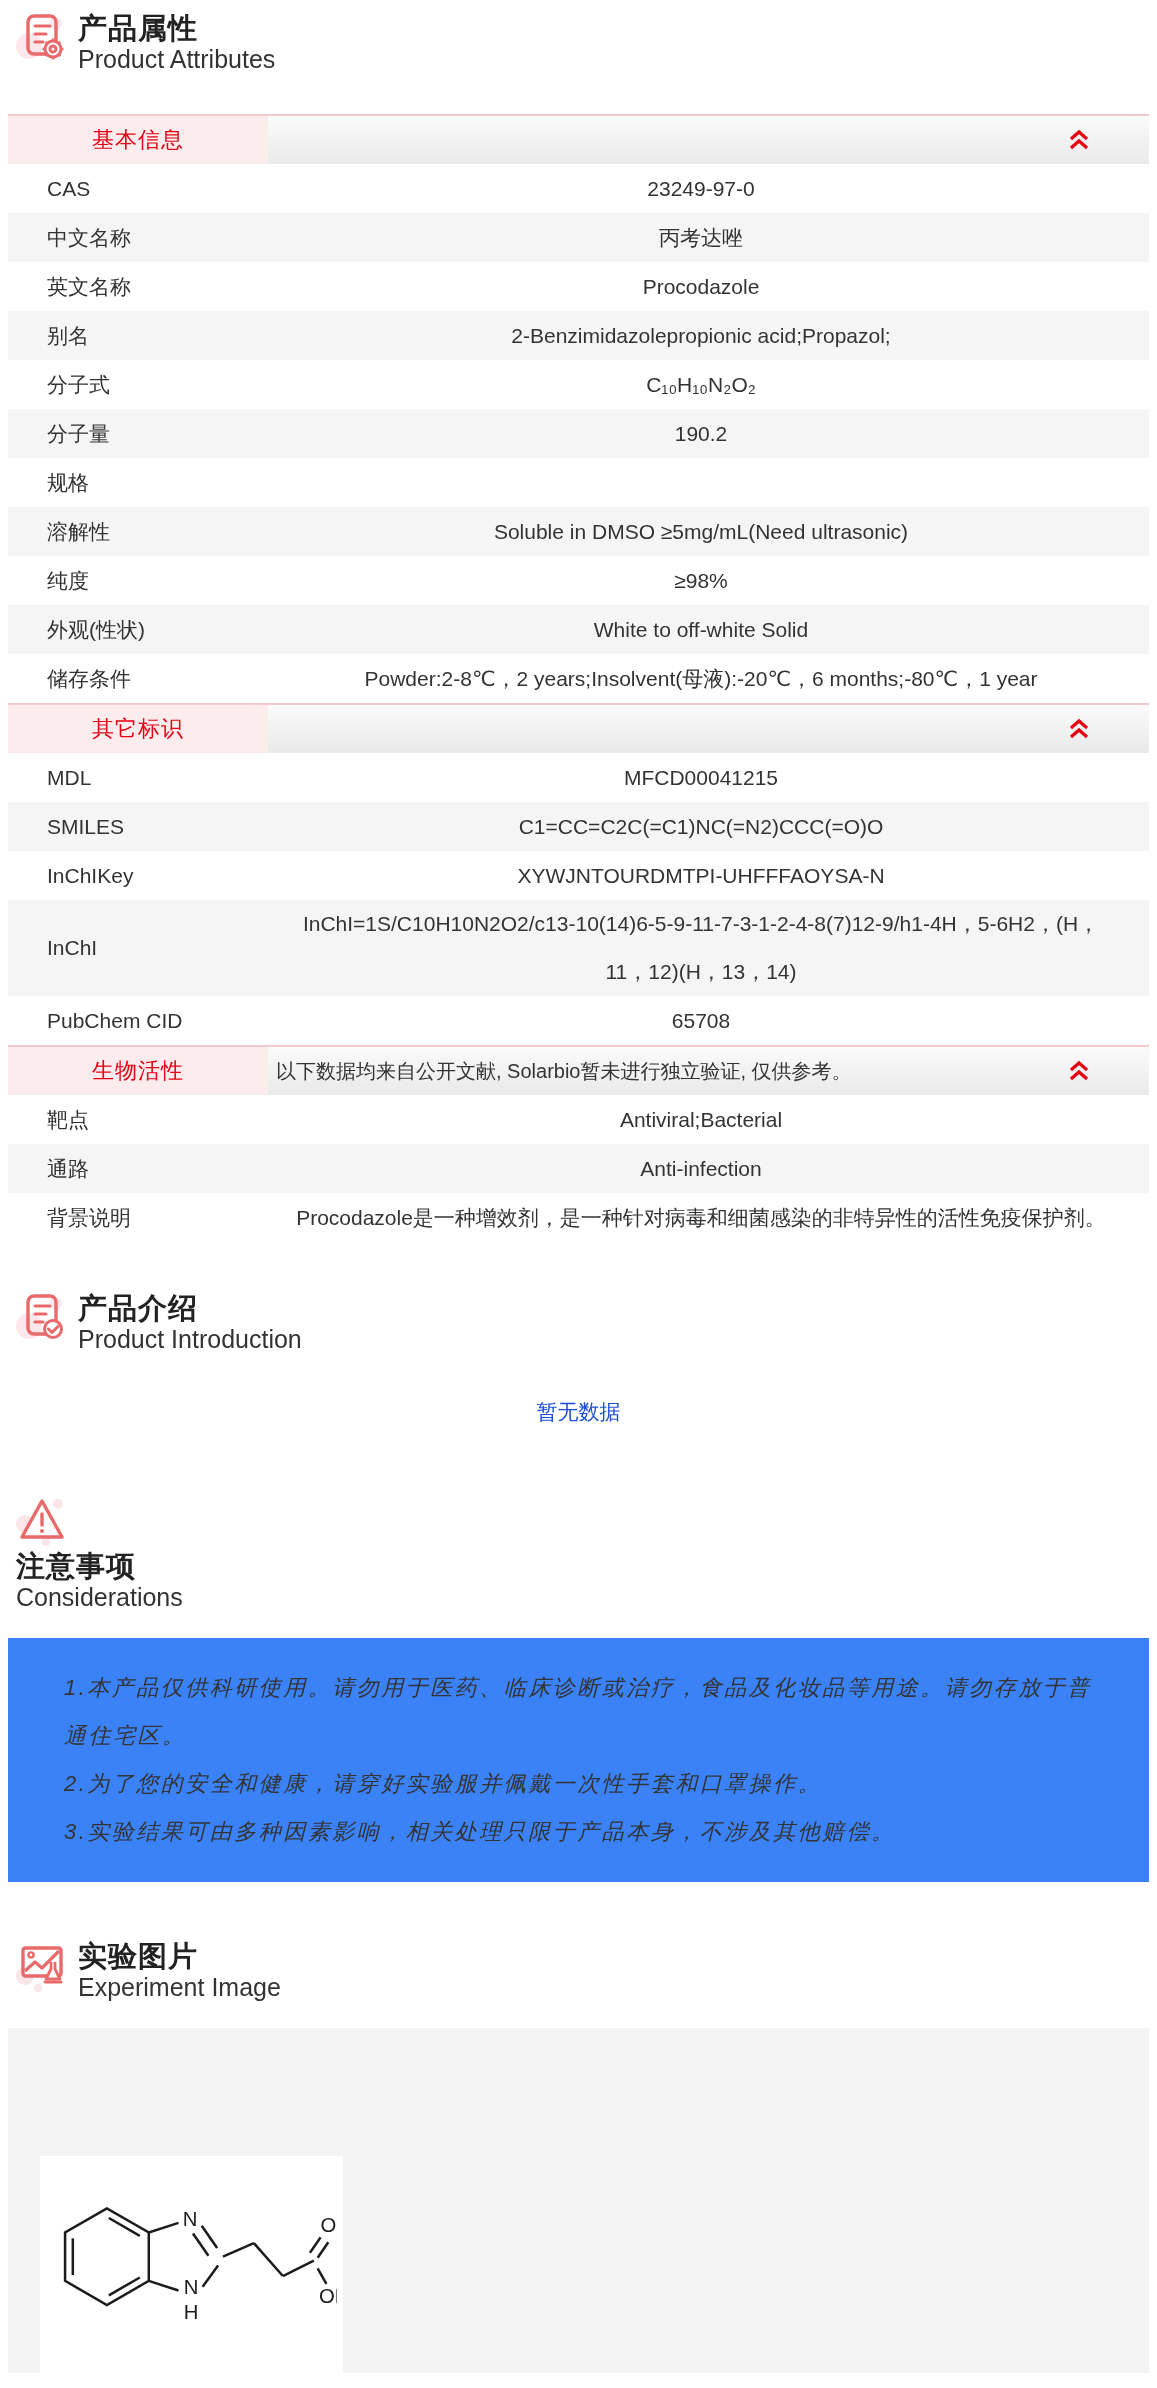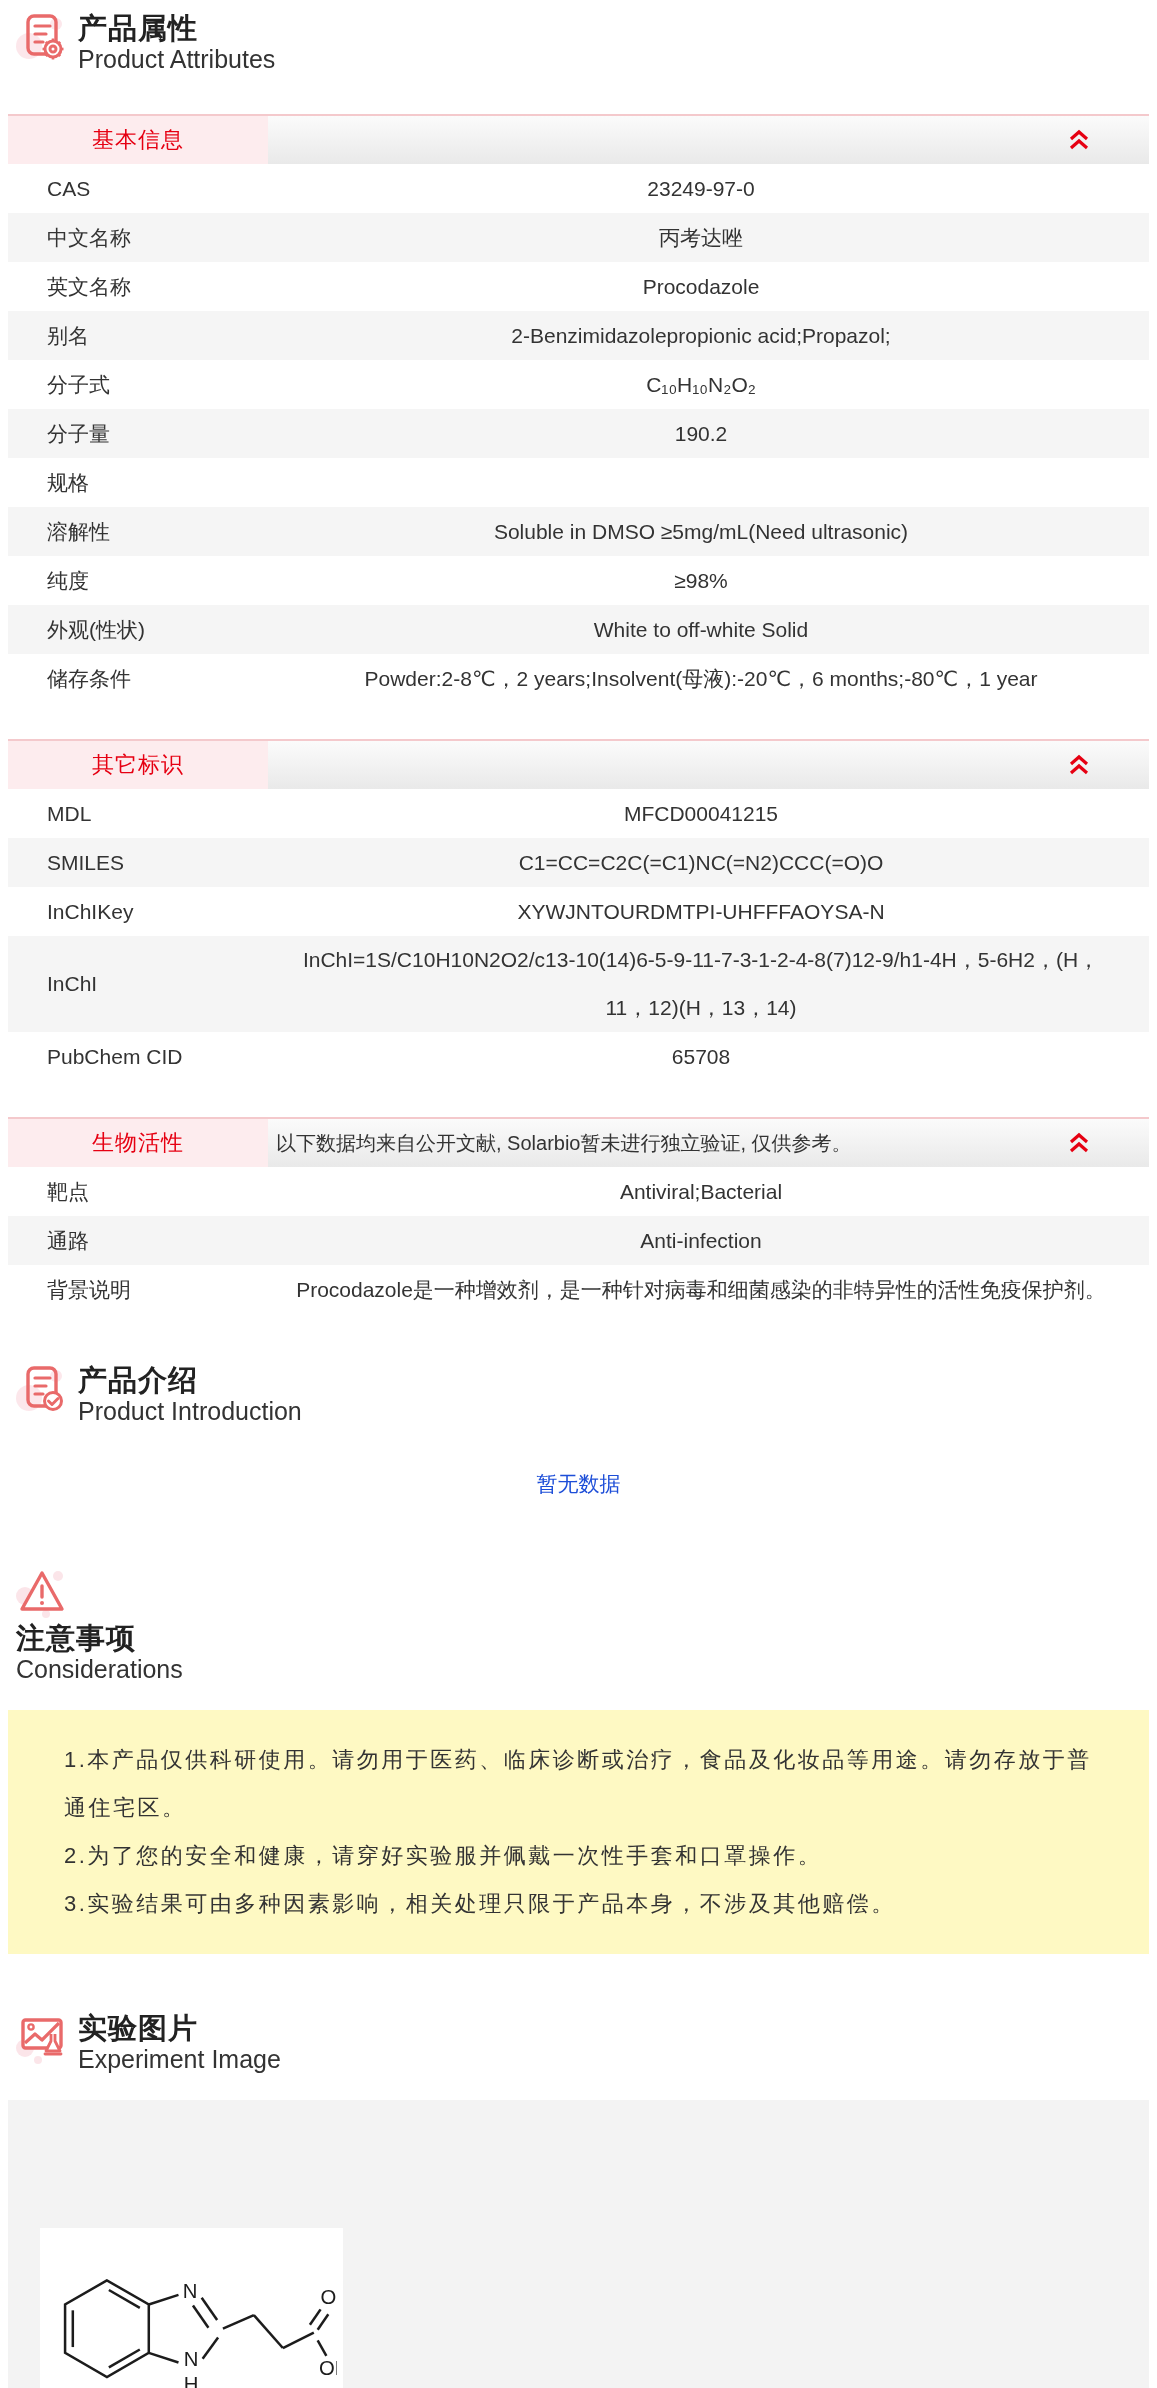--- a/index.html
+++ b/index.html
@@ -16,43 +16,43 @@
   .hdr .ic { width:52px; height:56px; flex:0 0 52px; margin-right:10px; }
   .hdr .tt { display:flex; flex-direction:column; justify-content:flex-end; padding-top:2px; }
   .hdr .cn { font-size:29px; font-weight:700; color:#222; line-height:32px; letter-spacing:1px; }
   .hdr .en { font-size:25px; color:#333; line-height:26px; margin-top:2px; }
 
   
   .bar {
     height:50px; display:flex; align-items:center;
     background:linear-gradient(180deg,#fbfbfb 0%,#e9e9e9 100%);
     border-top:2px solid #f4c9cc;
-    margin-top:36px;
   }
   .bar .pink {
     width:260px; height:100%; flex:0 0 260px;
     background:#fdecee; display:flex; align-items:center; justify-content:center;
   }
   .bar .pink span { font-size:22px; color:#e60012; letter-spacing:1px; }
   .bar .note { flex:1; font-size:20px; color:#333; margin-left:8px; white-space:nowrap; overflow:hidden; }
   .bar .collapse { width:24px; height:22px; margin:0 58px 0 12px; cursor:pointer; background:none; border:none; flex:0 0 24px; }
 
   
   .row { display:flex; align-items:center; min-height:49px; padding-left:39px; }
   .row.alt { background:#f5f5f5; }
   .row .lab { width:248px; flex:0 0 248px; font-size:21px; color:#333; line-height:30px; }
   .row .val { flex:1; font-size:21px; color:#333; line-height:48px; padding-right:42px; overflow-wrap:anywhere;text-align:center; }
 
   
   .empty { text-align:center; font-size:21px; color:#1d4ed8; margin-top:46px; }
 
   
   .consider-box {
-    margin-top:28px; background:#fef9c3;
+    margin-top:28px; background:#3b82f6;
     padding:26px 48px 26px 56px;
+    font-style:italic;
   }
   .consider-box p { font-size:22px; letter-spacing:2.5px; line-height:48px; color:#333; }
 
   
   .exp-panel { margin-top:28px; background:#f3f3f3; height:345px; padding:28px 0 0 32px; }
   .img-card { width:303px; height:400px; background:#ffffff; }
   .img-card svg { display:block; margin:100px auto 0; }
 
   .gap-lg { margin-top:48px; }
   .gap-xl { margin-top:66px;flex-direction:column; }

